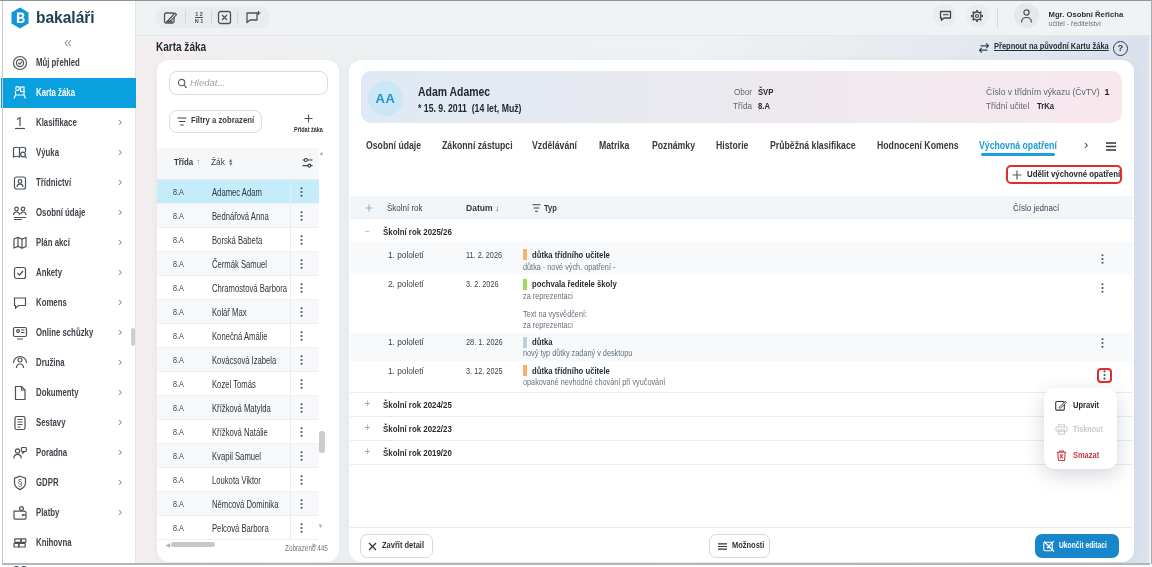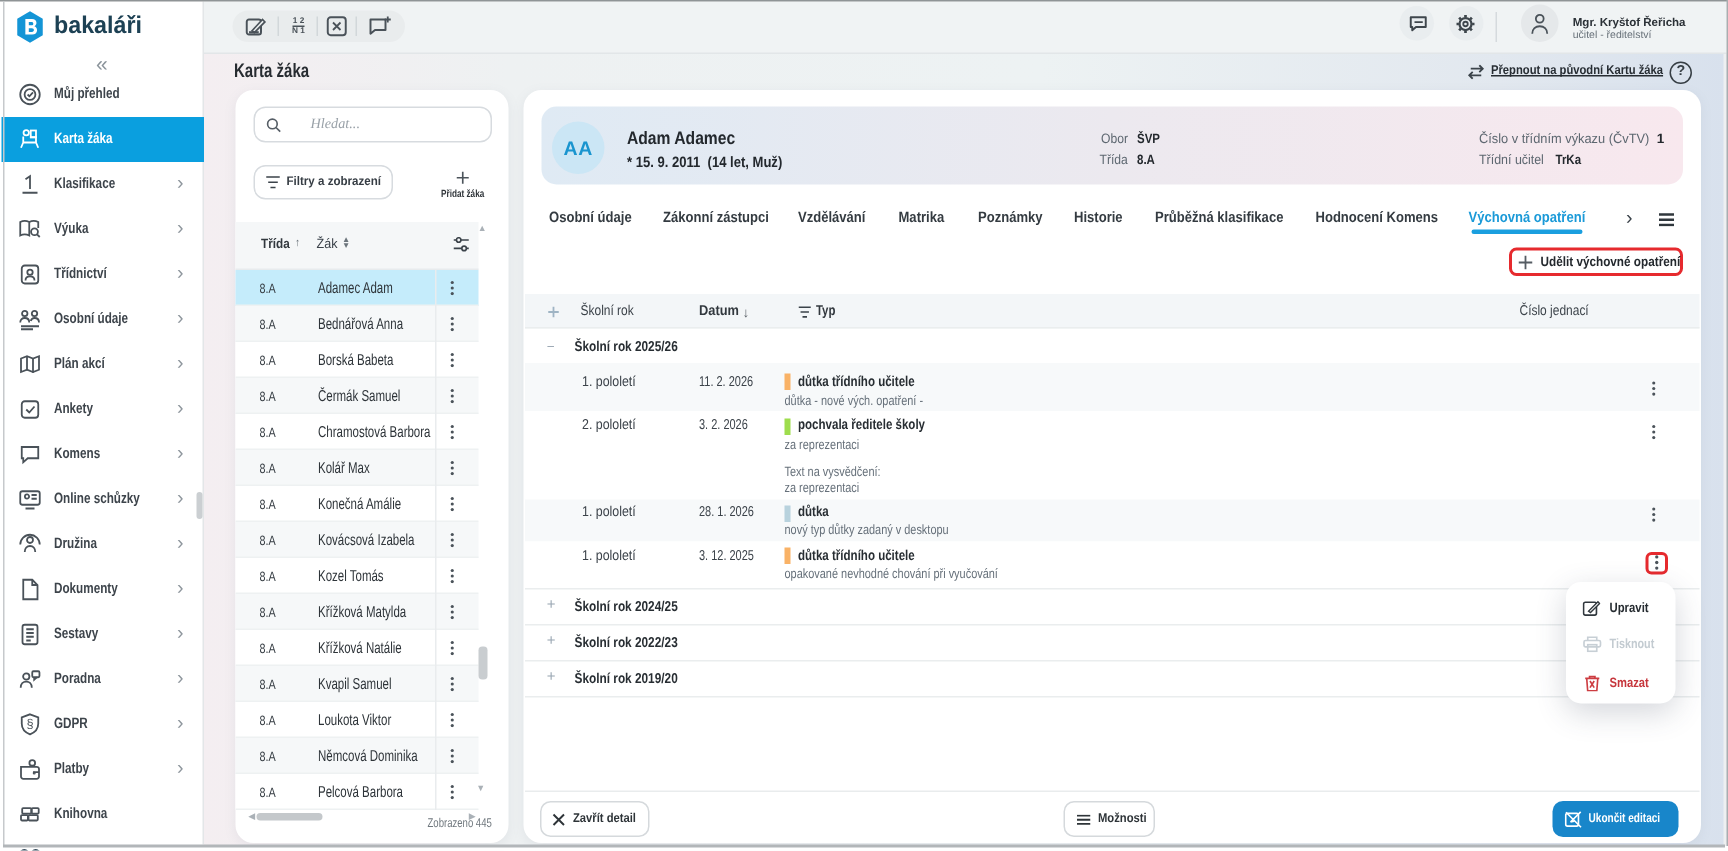--- a/index.html
+++ b/index.html
@@ -59,21 +59,21 @@
 <div class="a" style="left:997px;top:8px;width:1px;height:20px;background:#d5dadd;"></div>
 <div class="a" style="left:1013.5px;top:3px;width:25px;height:25px;border-radius:50%;background:#e5e8ea;"></div>
 <div class="a" style="left:1020px;top:7.5px;">
 <svg width="13" height="16" viewBox="0 0 13 16">
       <g fill="none" stroke="#4a5259" stroke-width="1.2">
         <circle cx="6.5" cy="4.5" r="2.6"></circle>
         <path d="M1.5 14.5 c0-3.2 2.2-5 5-5 s5 1.8 5 5"></path>
       </g>
     </svg>
   </div>
-<div class="a" style="left:1048.5px;top:10.7px;font-size:7.7px;font-weight:700;color:#2b3137;">Mgr. Kryštof Řeřicha</div>
+<div class="a" style="left:1048.5px;top:10.7px;font-size:7.7px;font-weight:700;color:#2b3137;">Mgr. Osobní Řeřicha</div>
 <div class="a" style="left:1048.5px;top:20.2px;font-size:7px;color:#69727a;">učitel - ředitelství</div>
 
 <div class="a" style="left:156px;top:39.5px;font-size:13px;font-weight:700;color:#272c31;transform:scaleX(0.77);">Karta žáka</div>
 <div class="a" style="left:977px;top:43.3px;">
 <svg width="14" height="10" viewBox="0 0 14 10">
       <g fill="none" stroke="#3c444b" stroke-width="1.2">
         <path d="M3.5 2.8 h8 m-2.3-2.3 L11.5 2.8 9.2 5.1"></path>
         <path d="M10.5 7.2 h-8 m2.3 2.3 L2.5 7.2 4.8 4.9"></path>
       </g>
     </svg>
@@ -83,21 +83,21 @@
 
 <div class="a" style="left:157px;top:60px;width:182px;height:502px;background:#fff;border-radius:12px;box-shadow:0 2px 8px rgba(120,130,150,0.10);"></div>
 
 <div class="a" style="left:169px;top:71px;width:159px;height:24px;border:1px solid #d7dbdf;border-radius:8px;background:#fff;"></div>
 <div class="a" style="left:177px;top:77.5px;">
 <svg width="11" height="11" viewBox="0 0 11 11">
       <circle cx="4.6" cy="4.6" r="3.2" fill="none" stroke="#565e66" stroke-width="1.1"></circle>
       <path d="M7 7 L9.8 9.8" stroke="#565e66" stroke-width="1.1"></path>
     </svg>
   </div>
-<div class="a" style="left:207px;top:77.5px;font-size:9.5px;font-style:italic;color:#99a1a8;font-family:Liberation Serif, serif;">Hledat...</div>
+<div class="a" style="left:190px;top:77.5px;font-size:9.5px;font-style:italic;color:#99a1a8;">Hledat...</div>
 
 <div class="a" style="left:169px;top:110px;width:93px;height:23px;border:1px solid #d7dbdf;border-radius:8px;background:#fff;"></div>
 <div class="a" style="left:177px;top:117px;">
 <svg width="10" height="9" viewBox="0 0 10 9">
       <g stroke="#3b434a" stroke-width="1.1">
         <path d="M0.5 1 h9 M1.8 4.5 h6.4 M3.3 8 h3.4"></path>
       </g>
     </svg>
   </div>
 <div class="a" style="left:190.5px;top:116px;font-size:8.3px;font-weight:700;color:#363d44;transform:scaleX(0.93);">Filtry a zobrazení</div>

